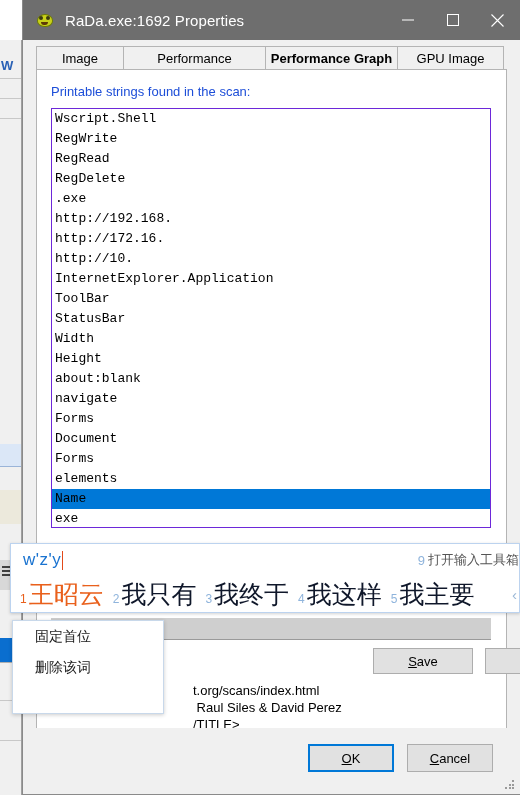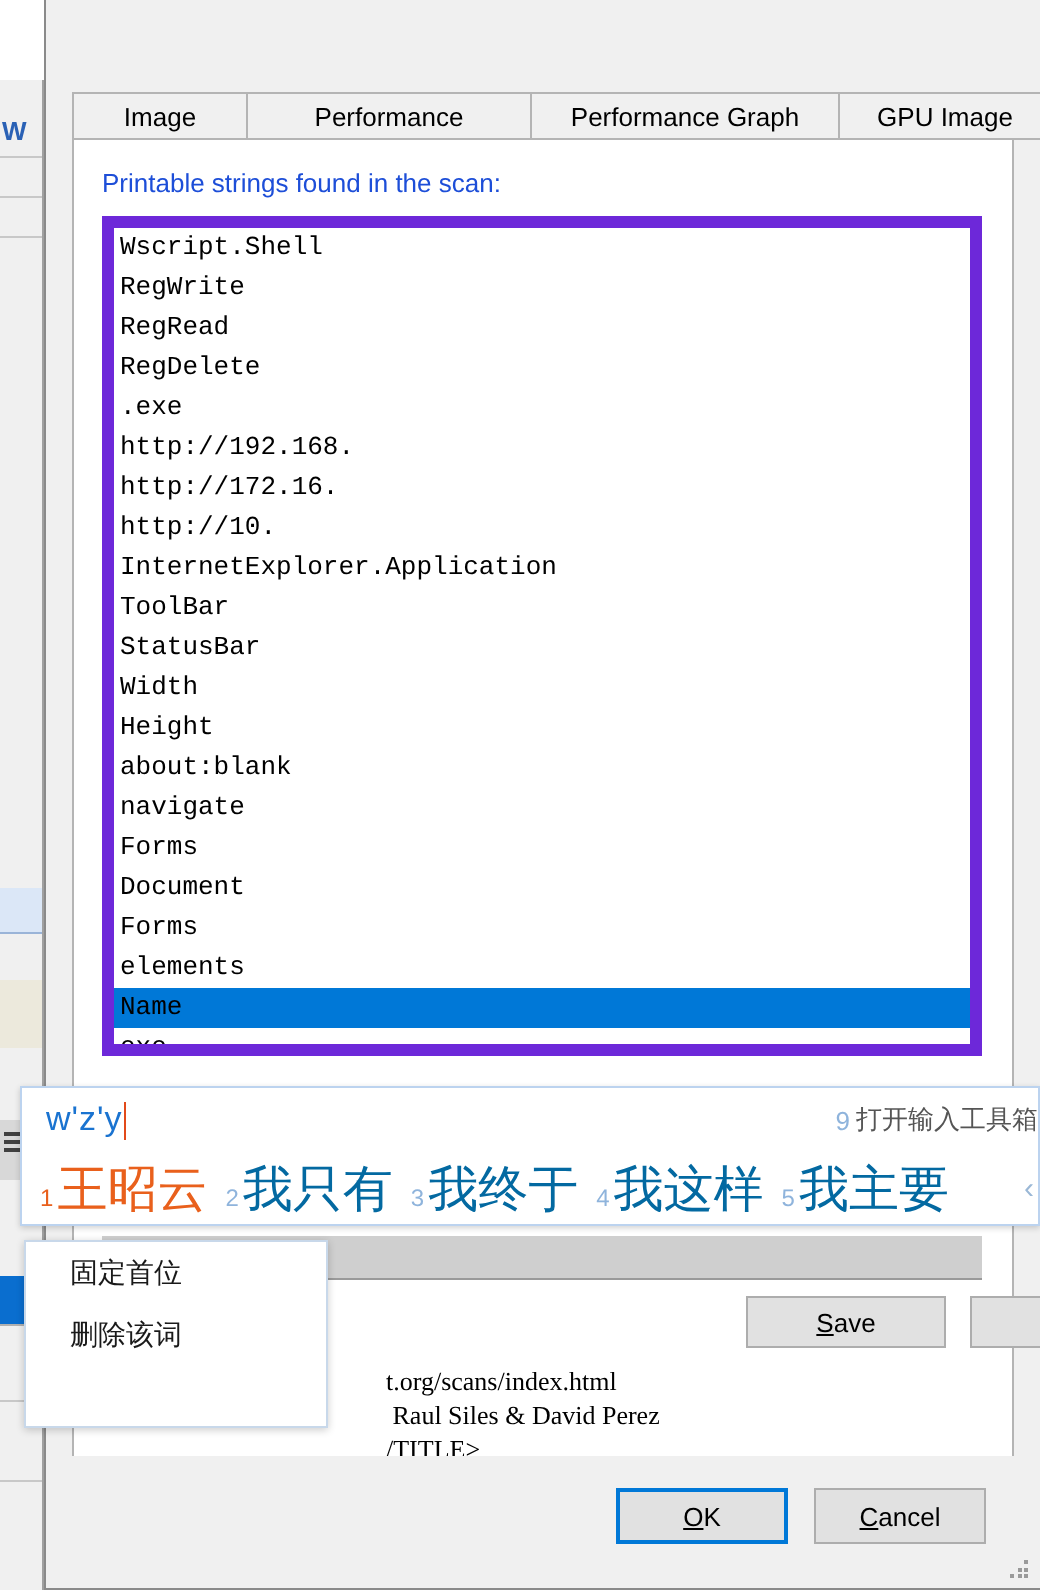--- a/index.html
+++ b/index.html
@@ -105,21 +105,21 @@
   .client {
     position:absolute; left:13px; top:69px; width:471px; height:660px;
     background:#ffffff; border:1px solid #b4b4b4;
   }
   .hint {
     position:absolute; left:14px; top:14px; font-size:13px; color:#1d4ed8;
     white-space:nowrap;
   }
   .listbox {
     position:absolute; left:14px; top:38px; width:440px; height:420px;
-    border:6px solid #6d28d9; background:#ffffff;
+    border:1px solid #6d28d9; background:#ffffff;
     overflow:hidden;
   }
   .srow {
     height:20px; line-height:20px; padding-left:3px;
     font-family:"Liberation Mono", monospace; font-size:13px; color:#000;
     white-space:nowrap;
   }
   .srow.sel { background:#0078d7; color:#000000; }
 
   .bottombar {
@@ -177,41 +177,41 @@
   .cands {
     position:absolute; left:0; top:32px; width:510px; height:37px;
     display:flex; align-items:center;
   }
   .cand { display:flex; align-items:baseline; margin-left:9px; white-space:nowrap; }
   .cand .idx { font-size:12px; margin-right:2px; }
   .cand .word { font-size:25px; }
   .cand.first .idx { color:#e9601c; }
   .cand.first .word { color:#e9601c; }
   .cand .idx { color:#8fb4dc; }
-  .cand .word { color:#0369a1; }
+  .cand .word { color:#0f172a; }
   .page-arrow {
     margin-left:auto; margin-right:4px; color:#9bb8d6; font-size:15px;
   }
 
   
   .ime-menu {
     position:absolute; left:12px; top:620px; width:152px; height:94px;
     background:#ffffff; border:1px solid #c8d8ea;
     box-shadow:0 1px 4px rgba(0,0,0,0.20);
   }
   .mi {
     height:31px; line-height:31px; padding-left:22px;
     font-size:14px; color:#1a1a1a; white-space:nowrap;
     font-family:"Liberation Sans", sans-serif;
   }
 
   
   .hidden-text {
     position:absolute; left:156px; top:612px;
-    font-family:Liberation Serif, serif; font-size:13px; color:#000;
+    font-family:Liberation Sans, sans-serif; font-size:13px; color:#000;
     line-height:17px; white-space:pre;
   }
 </style>
 </head>
 <body>
 
 <div id="root">
 
   <div class="bg-window">
     <div class="bg-title"></div>
@@ -229,30 +229,56 @@
         <i></i>
       </div>
     <div class="bg-strip bg-s8"></div>
     <div class="bg-strip bg-s9"></div>
     <div class="bg-strip bg-s10"></div>
     <div class="bg-strip bg-s11"></div>
   </div>
 
   <div class="dialog">
 
+    <div class="titlebar">
+      <div class="app-icon">
+        <div class="face"></div>
+        <div class="eyeL"></div>
+          <div class="eyeR"></div>
+        <div class="mouth"></div>
+      </div>
+      <div class="title-text">RaDa.exe:1692 Properties</div>
+      <div class="wctrl">
+        <div class="wbtn">
+          <svg width="12" height="12" viewBox="0 0 12 12">
+              <rect x="0" y="5.5" width="12" height="1" fill="#fff"></rect>
+            </svg>
+        </div>
+        <div class="wbtn">
+          <svg width="12" height="12" viewBox="0 0 12 12">
+              <rect x="0.5" y="0.5" width="11" height="11" fill="none" stroke="#fff" stroke-width="1"></rect>
+            </svg>
+        </div>
+        <div class="wbtn">
+          <svg width="13" height="13" viewBox="0 0 13 13">
+              <path d="M0.5 0.5 L12.5 12.5 M12.5 0.5 L0.5 12.5" stroke="#fff" stroke-width="1.1" fill="none"></path>
+            </svg>
+        </div>
+      </div>
+    </div>
 
     <div class="tab-area">
       <div class="tab-row r1">
           <div class="tab" style="width: 88px;">
             <span>Image</span>
           </div>
           <div class="tab" style="width: 143px;">
             <span>Performance</span>
           </div>
-          <div class="tab" style="width: 155px;">
+          <div class="tab" style="width: 133px; font-weight: bold;">
             <span>Performance Graph</span>
           </div>
           <div class="tab" style="width: 107px;">
             <span>GPU Image</span>
           </div>
         </div>
       <div class="tab-row r2">
           <div class="tab" style="width: 79px;">
             <span>Threads</span>
           </div>

